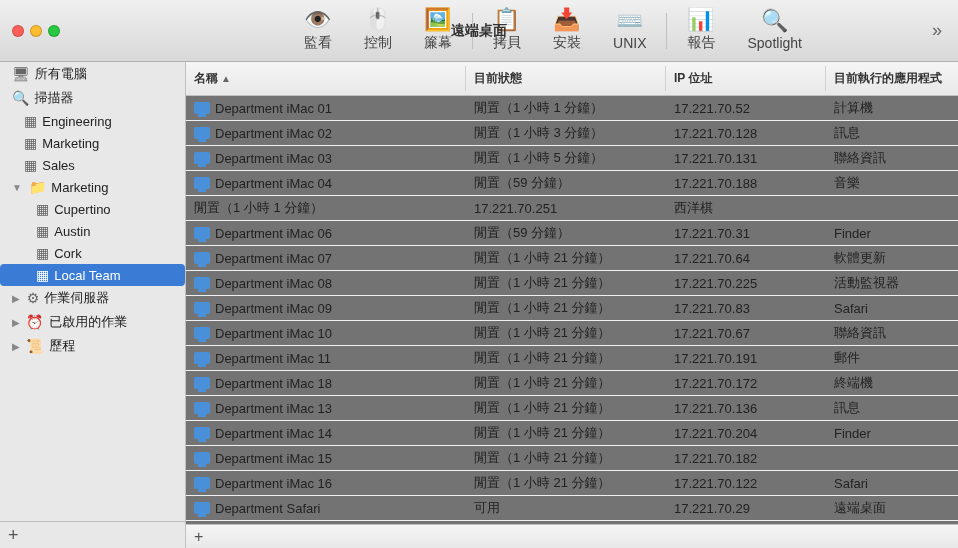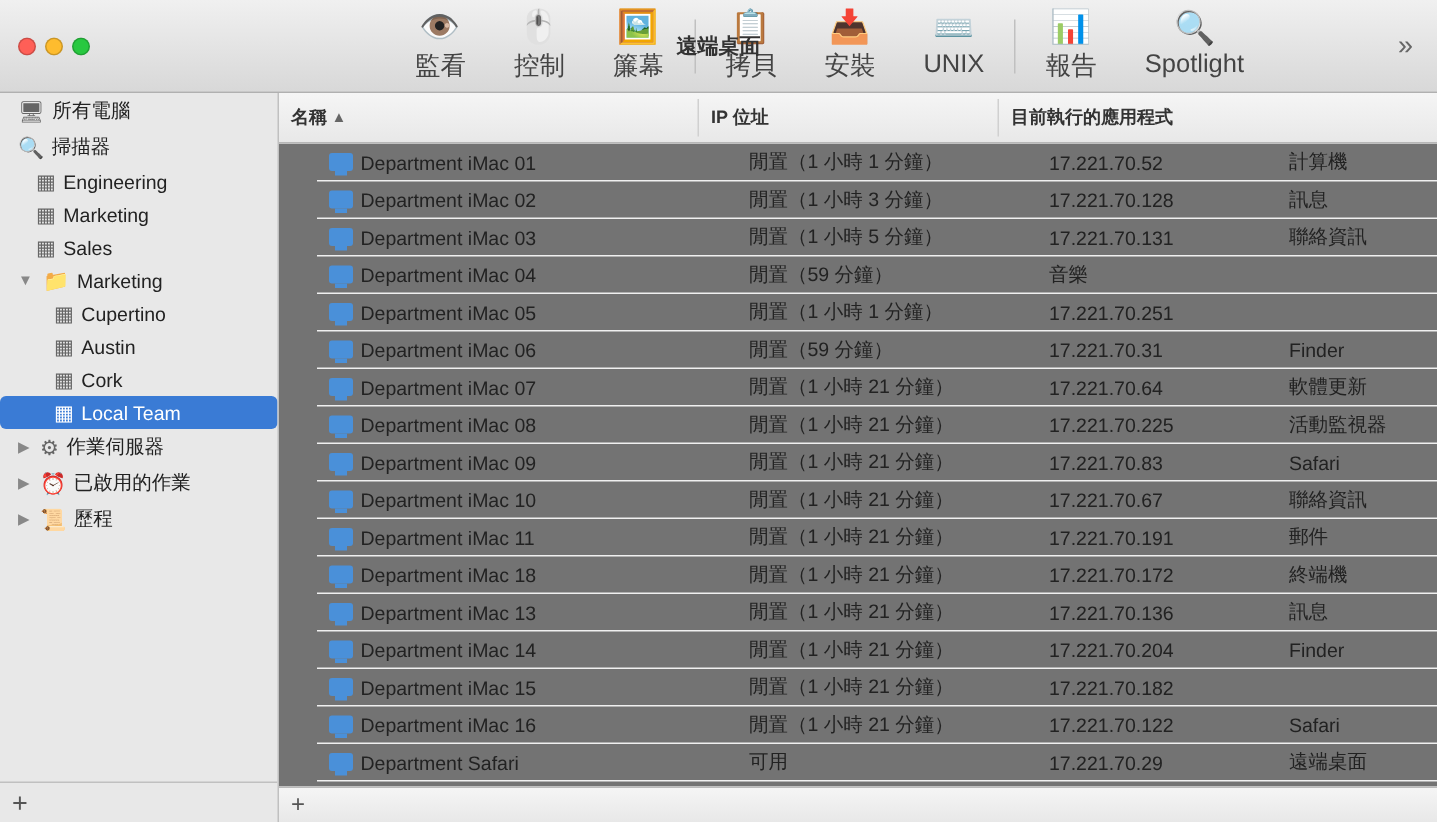--- a/index.html
+++ b/index.html
@@ -57,21 +57,21 @@
     .toolbar-item {
       display: flex;
       flex-direction: column;
       align-items: center;
       gap: 3px;
       padding: 4px 16px;
       cursor: pointer;
       color: #333;
     }
     .toolbar-icon { font-size: 22px; line-height: 1; }
-    .toolbar-label { font-size: 17px; color: #444; }
+    .toolbar-label { font-size: 14px; color: #444; }
     .toolbar-sep {
       width: 1px;
       height: 36px;
       background: #c0c0c0;
       margin: 0 4px;
     }
     .toolbar-right {
       display: flex;
       align-items: center;
       padding-right: 10px;
@@ -164,21 +164,20 @@
       gap: 3px;
       border-right: 1px solid #d0d0d0;
     }
     .table-header-cell:last-child { border-right: none; }
     .sort-arrow { font-size: 10px; color: #666; }
 
     
     .table-body {
       flex: 1;
       overflow-y: auto;
-      margin-left: 25px;
     }
     .table-row {
       display: grid;
       grid-template-columns: 280px 200px 160px 1fr;
       border-bottom: 1px solid #f0f0f0;
       min-height: 22px;
     }
     .table-cell {
       padding: 3px 8px;
       font-size: 13px;
@@ -354,20 +353,23 @@
   </div>
 
   <div class="content">
 
     <div class="table-header">
       <div class="table-header-cell">
         <span>名稱</span>
         <span class="sort-arrow">▲</span>
       </div>
       <div class="table-header-cell">
+        <span>目前狀態</span>
+      </div>
+      <div class="table-header-cell">
         <span>IP 位址</span>
       </div>
       <div class="table-header-cell">
         <span>目前執行的應用程式</span>
       </div>
     </div>
 
     <div class="table-body" id="table-body">
     <div class="table-row">
       <div class="table-cell">
@@ -395,29 +397,27 @@
       <div class="table-cell">閒置（1 小時 5 分鐘）</div>
       <div class="table-cell">17.221.70.131</div>
       <div class="table-cell">聯絡資訊</div>
     </div>
         <div class="table-row">
       <div class="table-cell">
         <span class="computer-icon"></span>
         <span>Department iMac 04</span>
       </div>
       <div class="table-cell">閒置（59 分鐘）</div>
+      <div class="table-cell">17.221.70.188</div>
       <div class="table-cell">音樂</div>
     </div>
         <div class="table-row">
-      <div class="table-cell">
-        <span class="computer-icon"></span>
-        <span>Department iMac 05</span>
-      </div>
       <div class="table-cell">閒置（1 小時 1 分鐘）</div>
       <div class="table-cell">17.221.70.251</div>
+      <div class="table-cell">西洋棋</div>
     </div>
         <div class="table-row">
       <div class="table-cell">
         <span class="computer-icon"></span>
         <span>Department iMac 06</span>
       </div>
       <div class="table-cell">閒置（59 分鐘）</div>
       <div class="table-cell">17.221.70.31</div>
       <div class="table-cell">Finder</div>
     </div>

